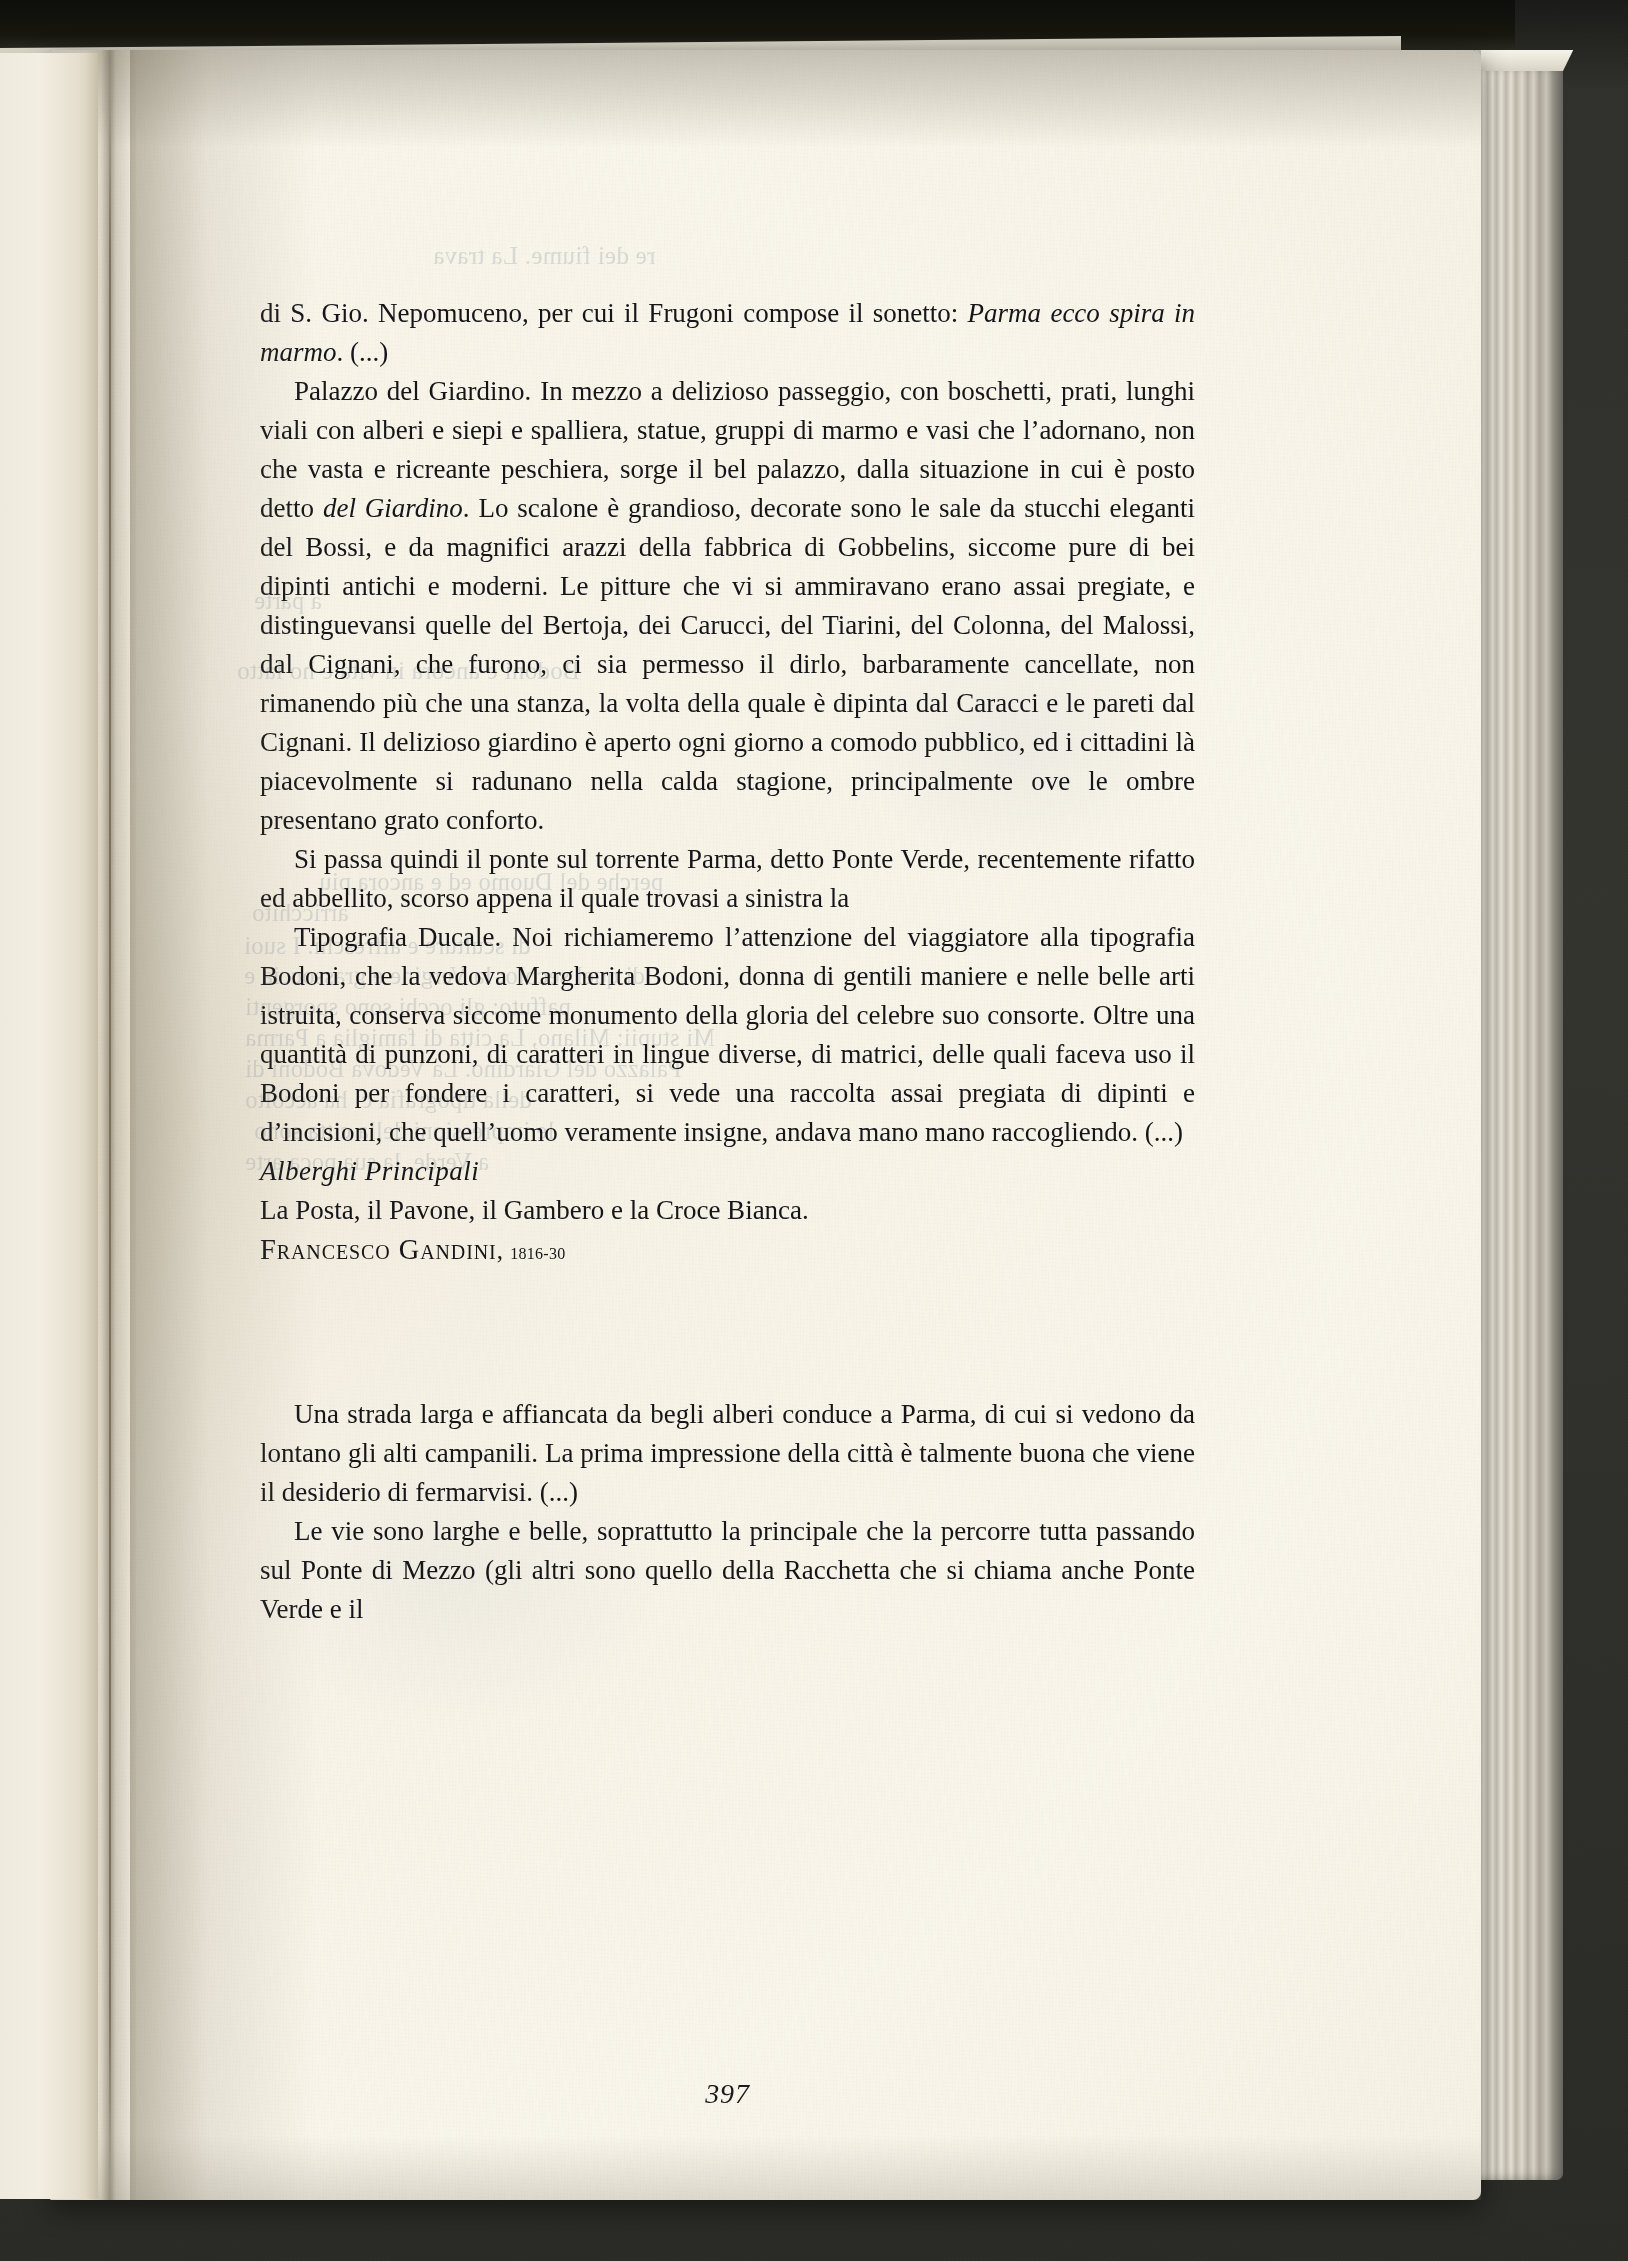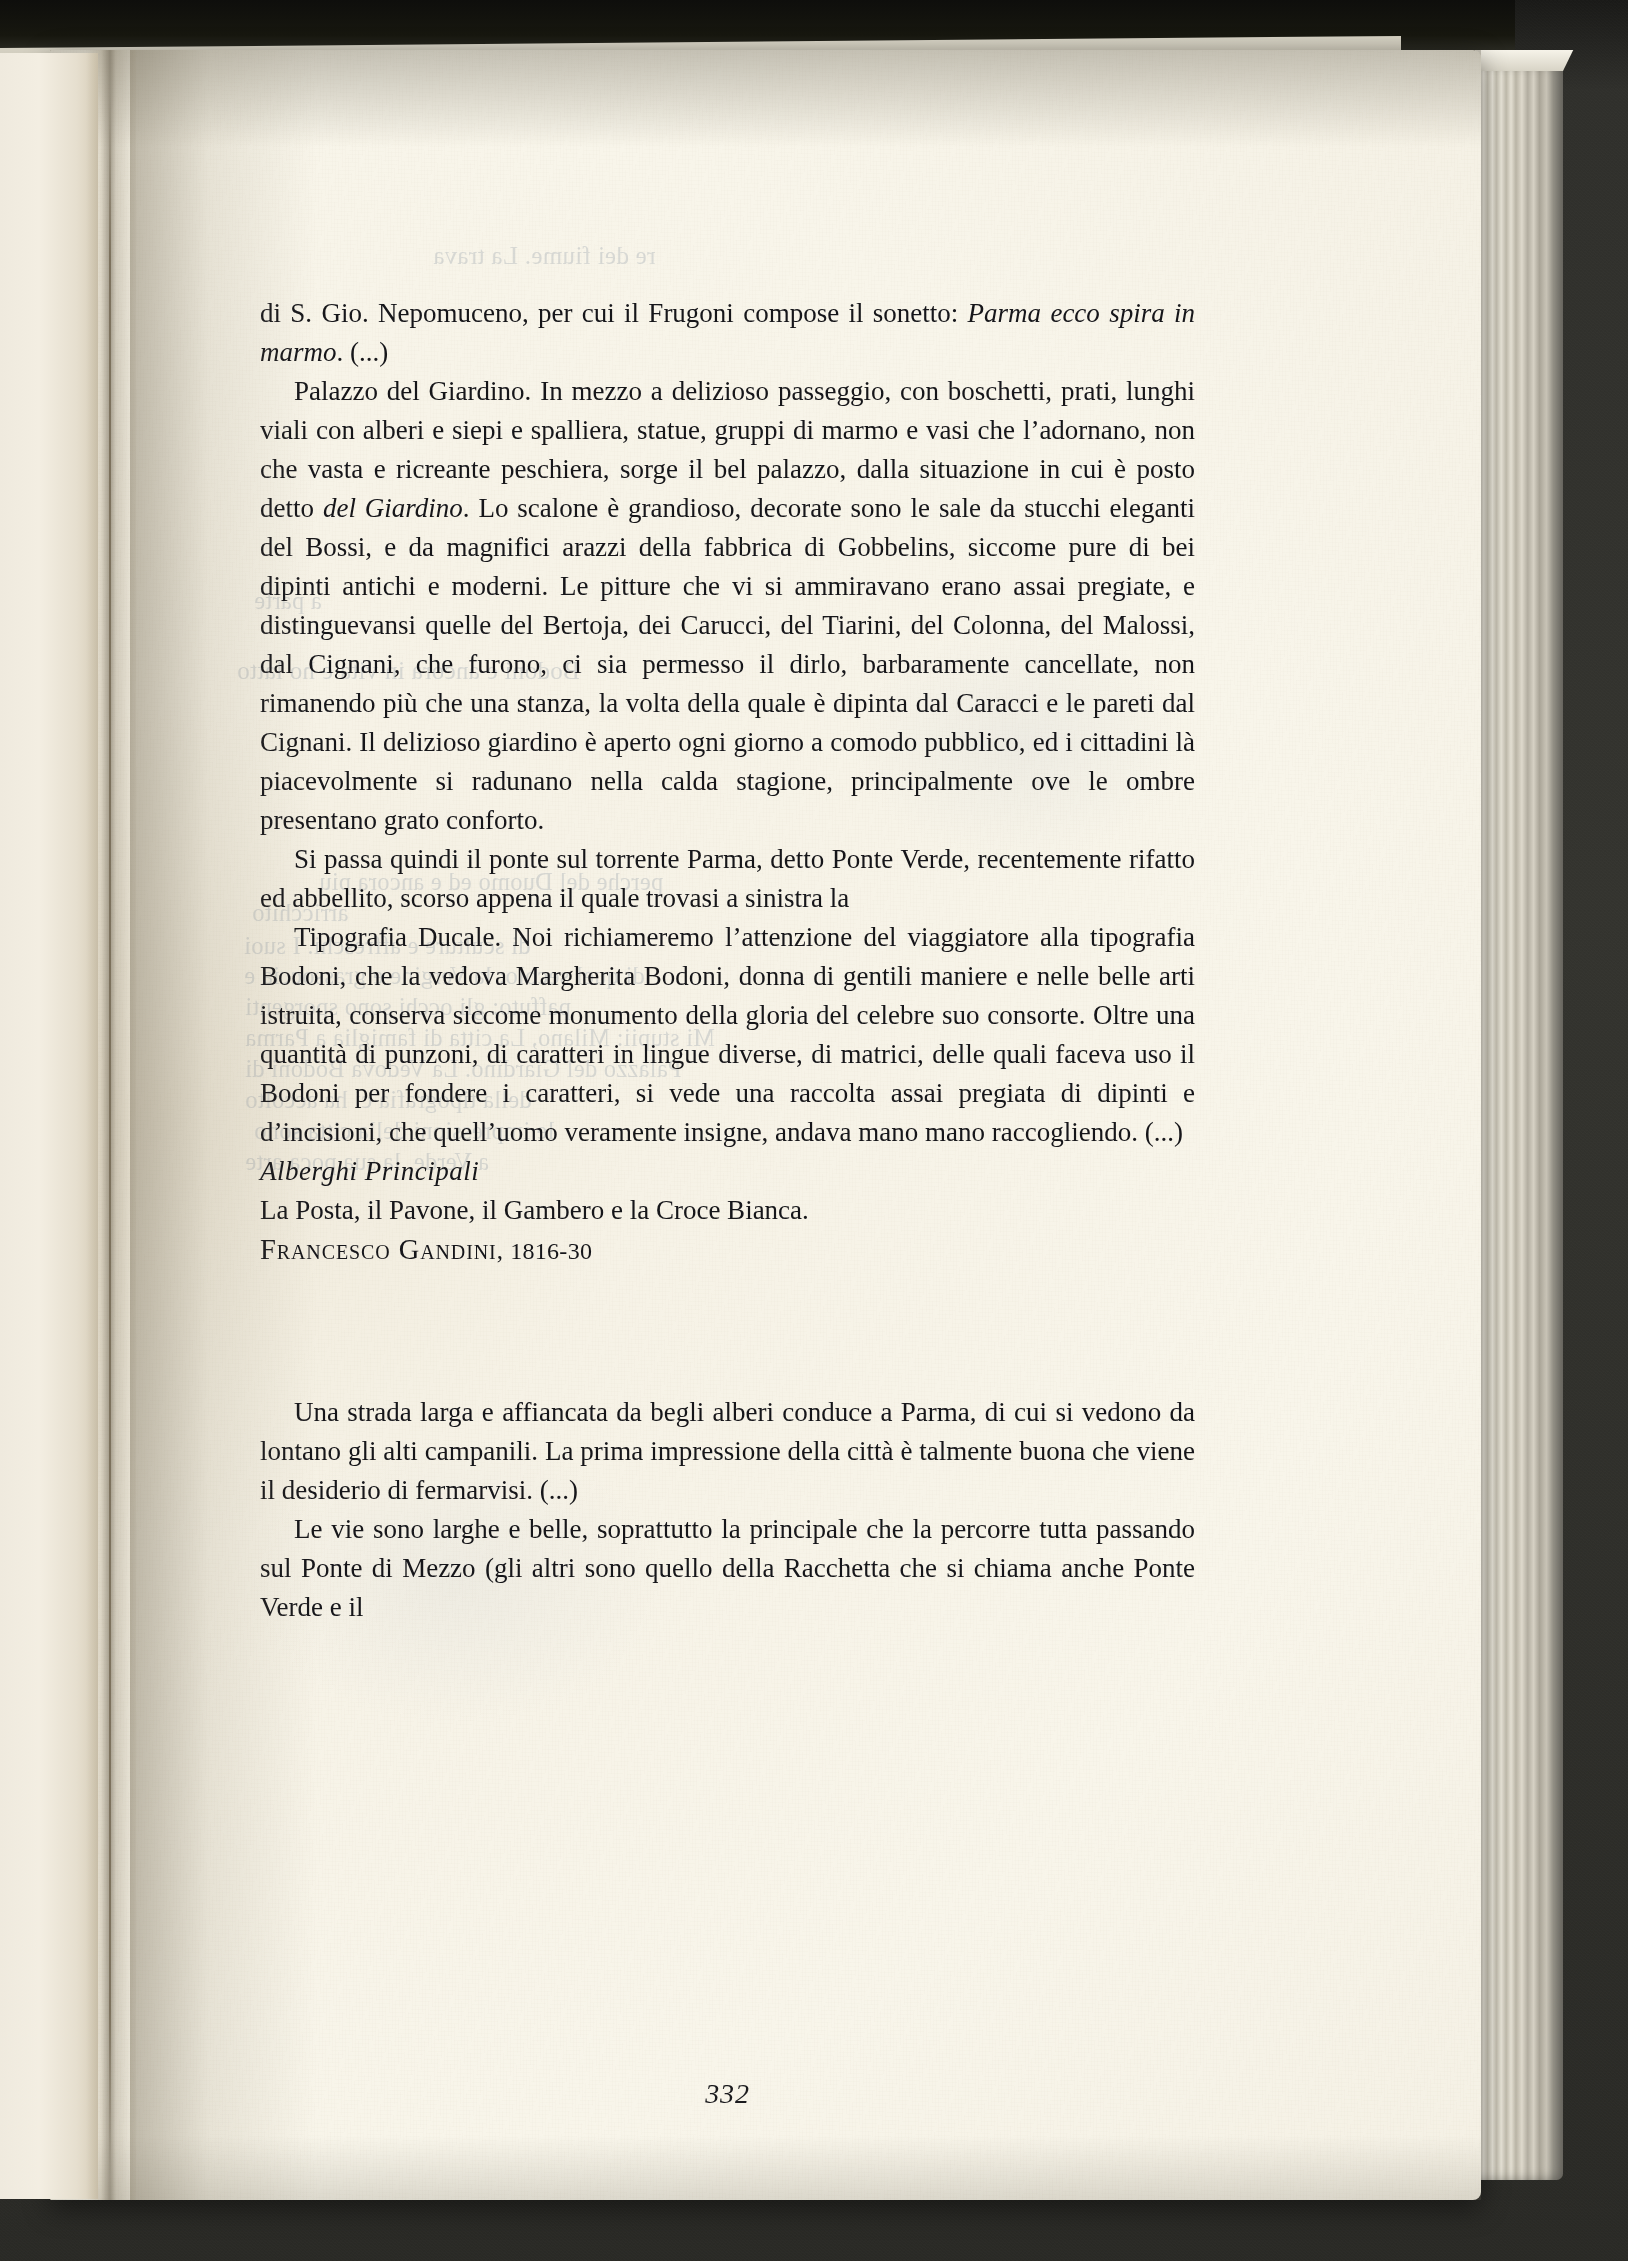--- a/index.html
+++ b/index.html
@@ -222,21 +222,21 @@
     margin-top: 36px;
     text-align: right;
     font-size: 25px;
     letter-spacing: 0.5px;
   }
   .smallcaps {
     font-variant: small-caps;
     font-size: 28.5px;
     letter-spacing: 0.9px;
   }
-  .years { font-size: 24px; letter-spacing: 0.3px; }
+  .years { font-size: 16px; letter-spacing: 0.3px; }
 
   .section-gap { height: 122px; }
 
   .subhead {
     font-style: italic;
     text-indent: 34px;
     letter-spacing: 0.5px;
   }
 
   .folio {
@@ -325,21 +325,21 @@
         </p>
 
         <div class="section-gap"></div>
 
         <p class="indent">Una strada larga e affiancata da begli alberi conduce a Parma, di cui si vedono da lontano gli alti campanili. La prima impressione della città è talmente buona che viene il desiderio di fermarvisi. (...)</p>
 
         <p class="indent">Le vie sono larghe e belle, soprattutto la principale che la percorre tutta passando sul Ponte di Mezzo (gli altri sono quello della Racchetta che si chiama anche Ponte Verde e il</p>
 
       </div>
 
-      <div class="folio">332</div>
+      <div class="folio">397</div>
 
     </div>
 
     <div class="verso"></div>
     <div class="gutter"></div>
     <div class="gutter-line"></div>
     <div class="curl-shadow"></div>
 
   </div>
 </div>

